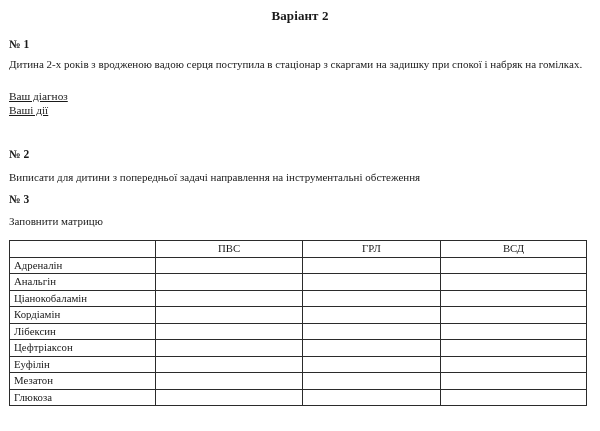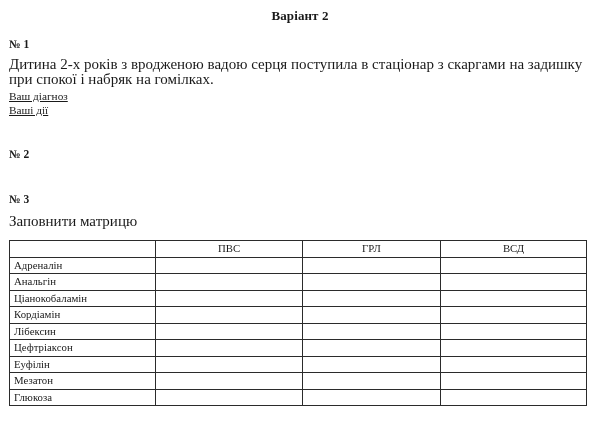--- a/index.html
+++ b/index.html
@@ -39,21 +39,21 @@
     font-size: 11.5px;
     font-weight: bold;
   }
   #q1-label { top: 38px; }
   #q2-label { top: 148px; }
   #q3-label { top: 193px; }
 
   .para {
     position: absolute;
     left: 9px;
-    font-size: 15px;
+    font-size: 11px;
     line-height: 14.5px;
     width: 584px;
     text-align: left;
   }
   #case-text { top: 57px; }
   #q2-text { top: 170px; }
   #q3-text { top: 214px; }
 
   .prompt-line {
     position: absolute;
@@ -110,20 +110,21 @@
   <div class="q-label" id="q1-label">№ 1</div>
 
   <div class="para" id="case-text">Дитина 2-х років з вродженою вадою серця поступила в стаціонар з скаргами на задишку при спокої і набряк на гомілках.</div>
 
   <div class="prompt-line" id="diagnosis-line">Ваш  діагноз</div>
 
   <div class="prompt-line" id="actions-line">Ваші дії</div>
 
   <div class="q-label" id="q2-label">№ 2</div>
 
+  <div class="para" id="q2-text">Виписати  для дитини з попередньої задачі направлення на інструментальні обстеження</div>
 
   <div class="q-label" id="q3-label">№ 3</div>
 
   <div class="para" id="q3-text">Заповнити матрицю</div>
 
   <div class="matrix-wrap">
     <table class="matrix">
       <colgroup>
         <col class="c0">
           <col class="c1">

